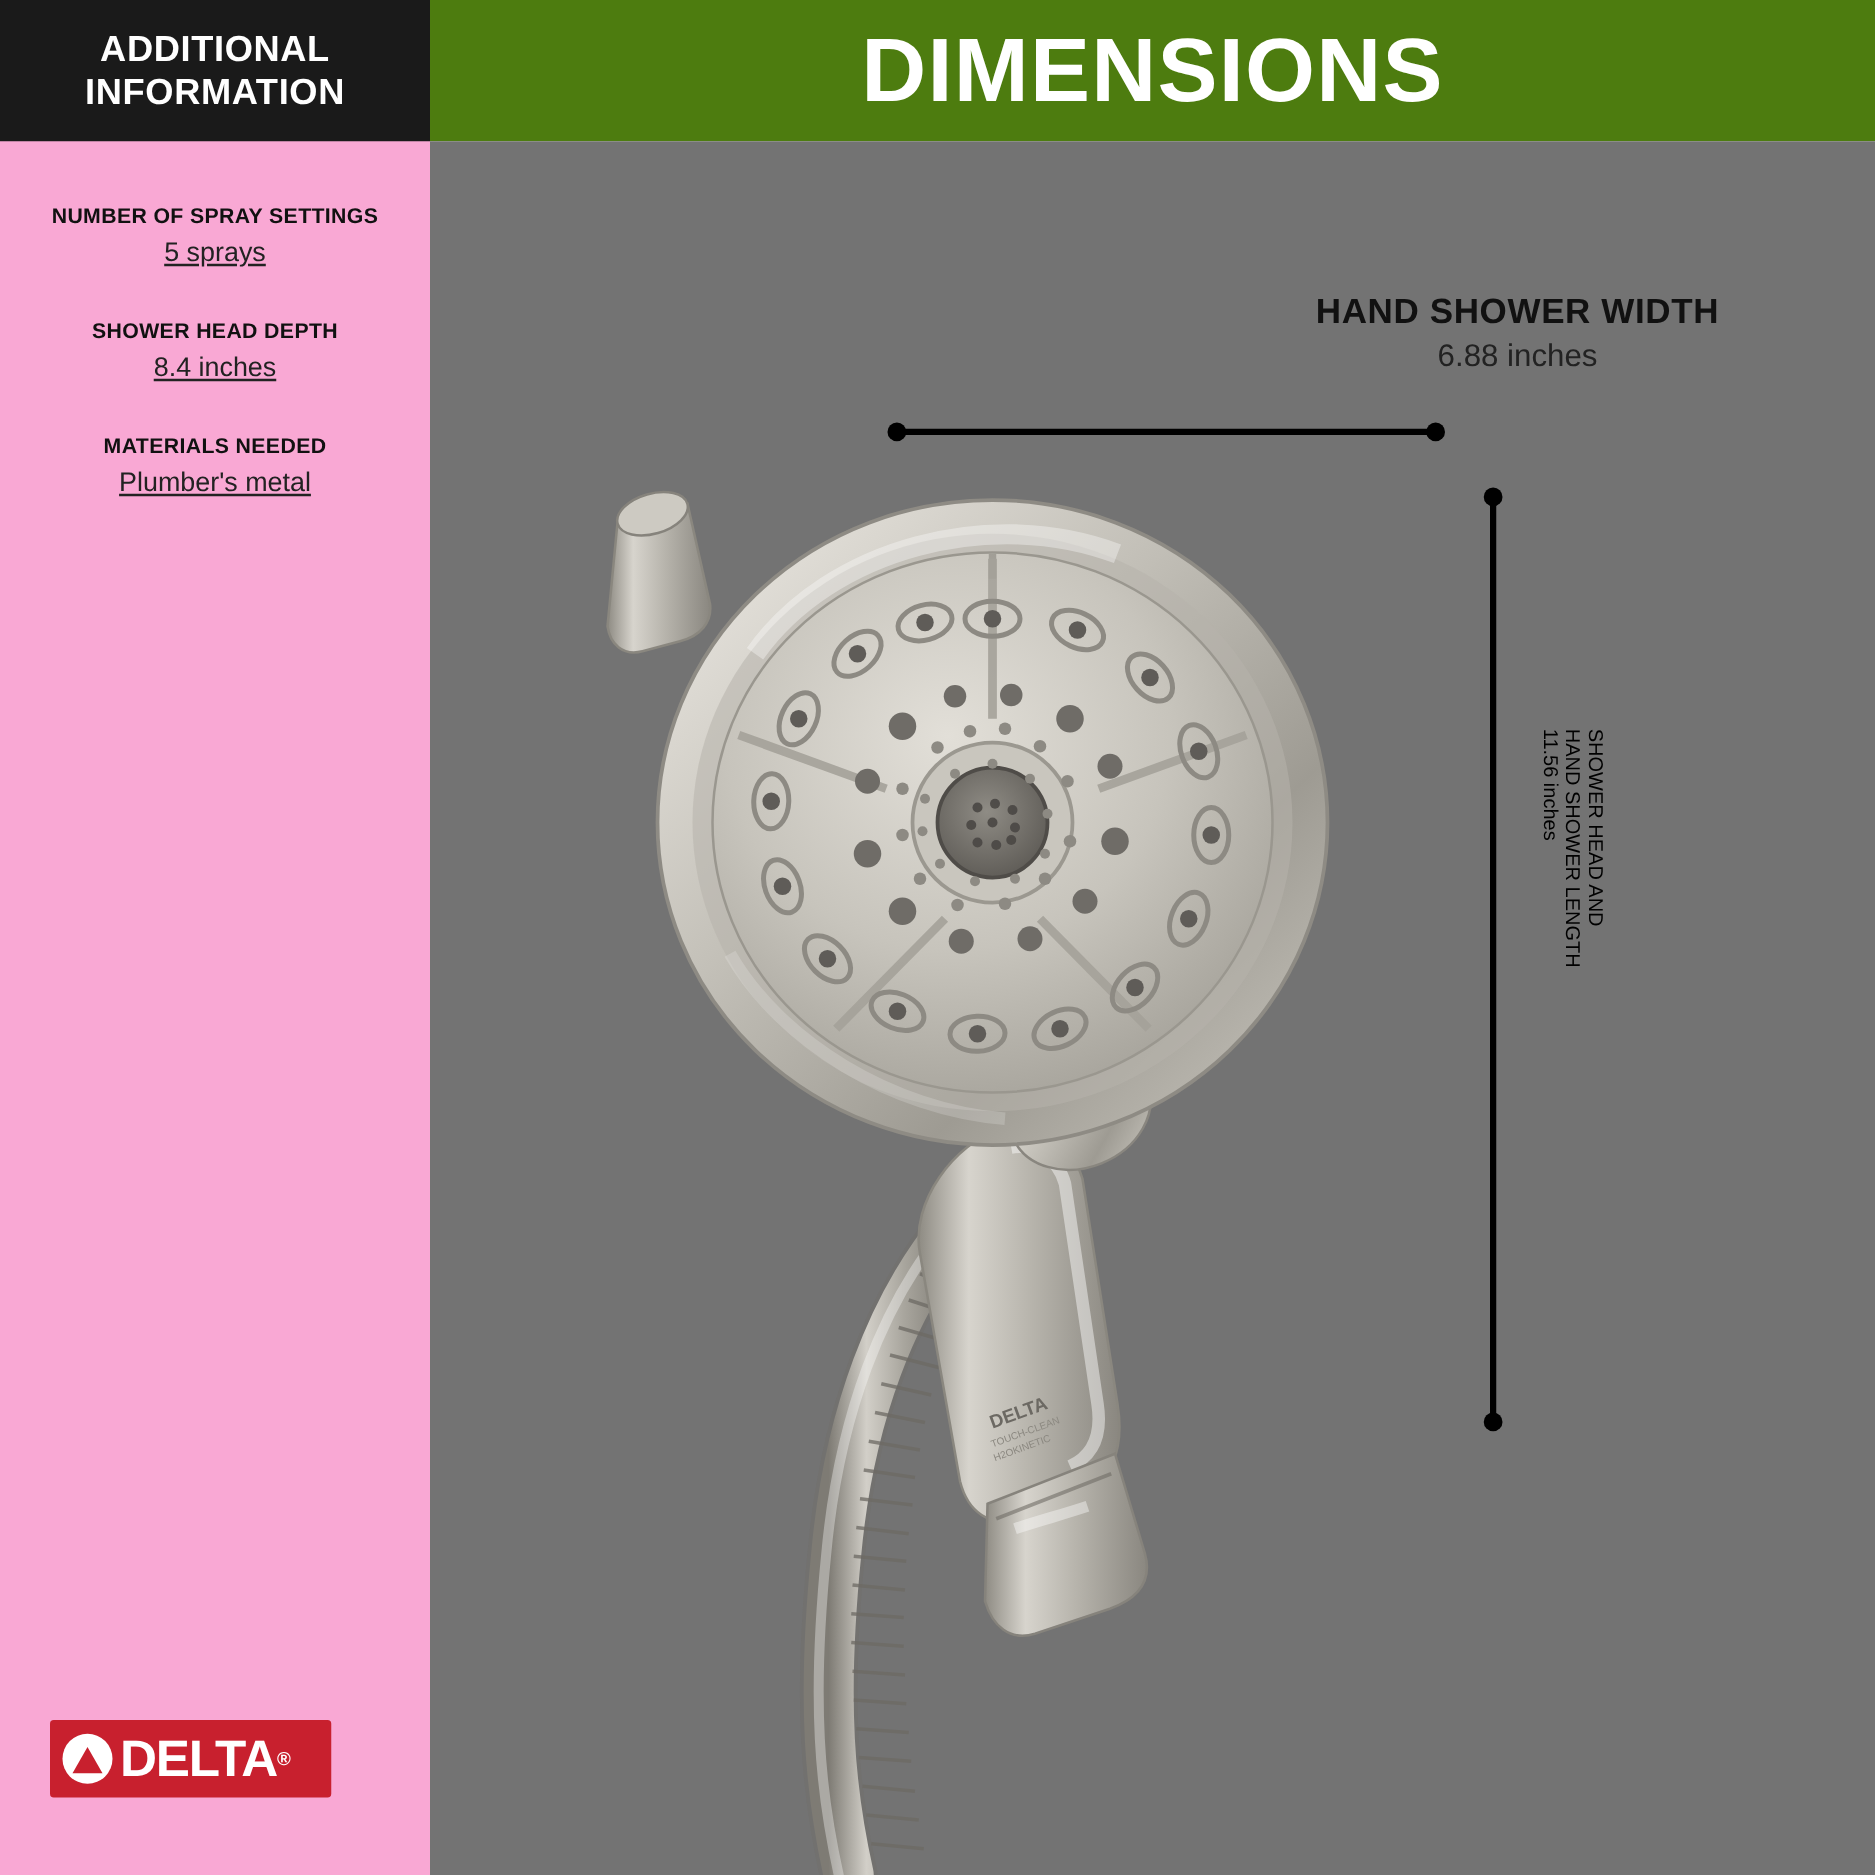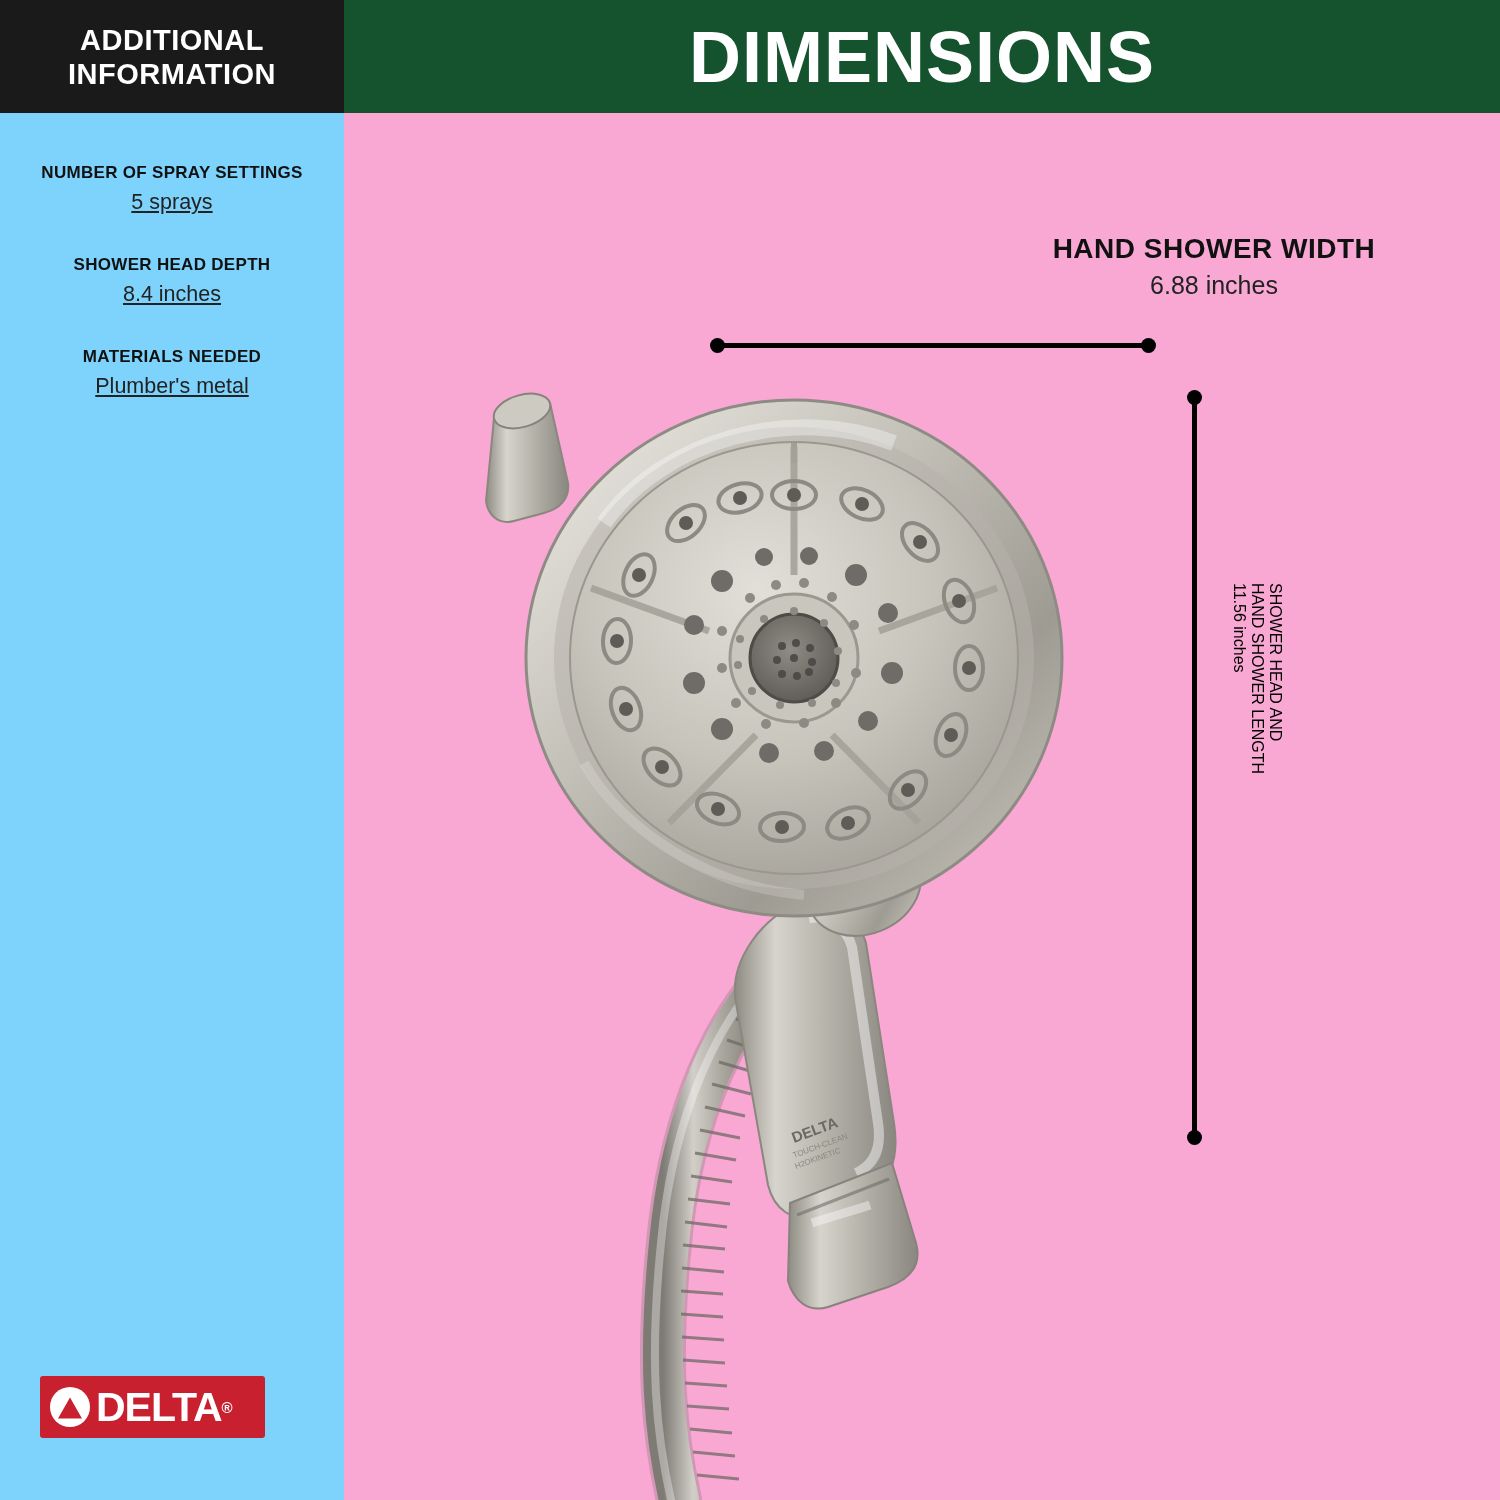--- a/index.html
+++ b/index.html
@@ -8,21 +8,21 @@
     background:#ffffff;
     font-family:"Liberation Sans", sans-serif;
     overflow:hidden;
     position:relative;
   }
   .page{position:relative;width:1500px;height:1500px;}
 
   
   .sidebar{
     position:absolute;left:0;top:0;width:344px;height:1500px;
-    background:#7dd3fc;
+    background:#f9a8d4;
   }
   .sidebar-header{
     position:absolute;left:0;top:0;width:344px;height:113px;
     background:#1a1a1a;
     display:flex;align-items:center;justify-content:center;
   }
   .sidebar-header-text{
     color:#ffffff;font-weight:bold;font-size:29px;line-height:34px;
     text-align:center;letter-spacing:0.5px;
   }
@@ -58,30 +58,30 @@
   }
   .brand-name{
     color:#ffffff;font-weight:bold;font-size:41px;letter-spacing:-1px;
     font-family:"Liberation Sans", sans-serif;
   }
   .brand-reg{font-size:15px;vertical-align:super;font-weight:bold;color:#fff;}
 
   
   .titlebar{
     position:absolute;left:344px;top:0;width:1156px;height:113px;
-    background:#14532d;display:flex;align-items:center;justify-content:center;
+    background:#4d7c0f;display:flex;align-items:center;justify-content:center;
   }
   .titlebar-text{
     color:#ffffff;font-weight:bold;font-size:72px;letter-spacing:1px;
   }
 
   
   .diagram{
     position:absolute;left:344px;top:113px;width:1156px;height:1387px;
-    background:#f9a8d4;
+    background:#737373;
   }
 
   
   .width-label{
     position:absolute;left:620px;top:120px;width:500px;text-align:center;
   }
   .width-label .t1{font-weight:bold;font-size:28px;color:#111;letter-spacing:0.5px;}
   .width-label .t2{font-size:25px;color:#222;margin-top:6px;}
 
   .hline{

